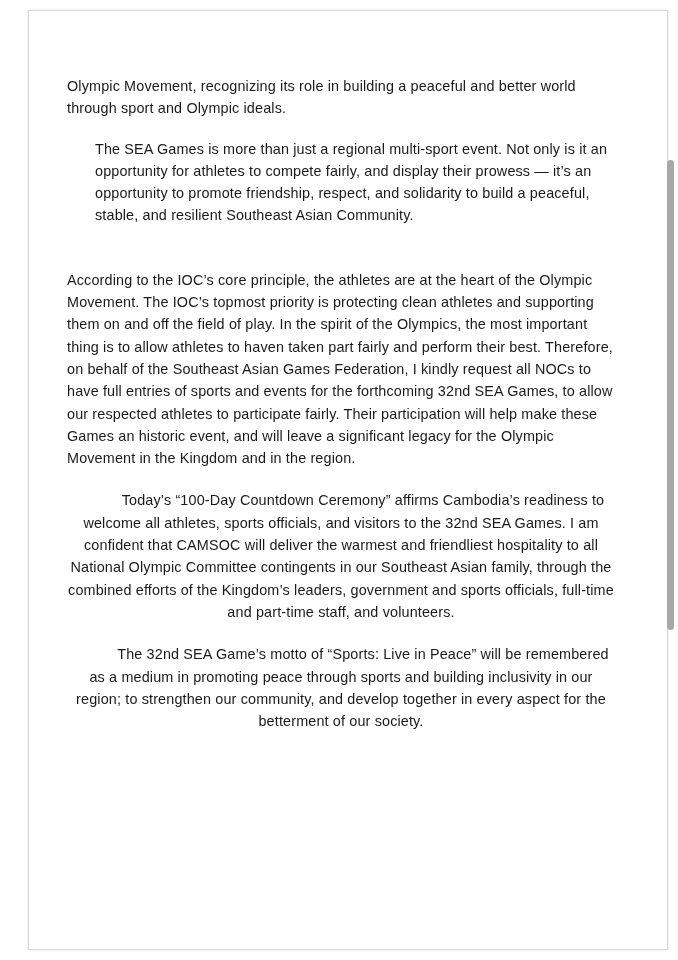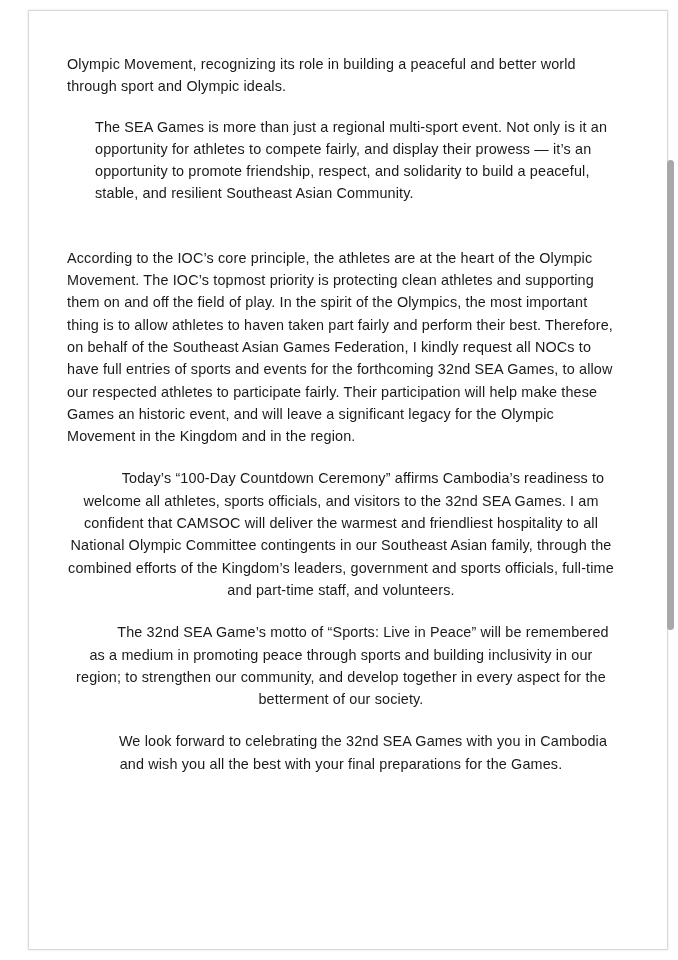--- a/index.html
+++ b/index.html
@@ -36,21 +36,21 @@
     height: 940px;
     background: #ffffff;
     border: 1px solid #d8d8d8;
     box-sizing: border-box;
     box-shadow: 0 0 2px rgba(0,0,0,0.12);
     overflow: hidden;
   }
   .content {
     position: absolute;
     left: 38px;
-    top: 42px;
+    top: 64px;
     width: 548px;
   }
   p {
     margin: 0 0 20px 0;
     font-size: 14.4px;
     line-height: 22.3px;
     color: #1a1a1a;
     text-align: left;
     letter-spacing: 0.01em;
   }
@@ -96,21 +96,20 @@
       <p class="tight">Olympic Movement, recognizing its role in building a peaceful and better world through sport and Olympic ideals.</p>
 
       <p class="gap-after">The SEA Games is more than just a regional multi-sport event. Not only is it an opportunity for athletes to compete fairly, and display their prowess — it’s an opportunity to promote friendship, respect, and solidarity to build a peaceful, stable, and resilient Southeast Asian Community.</p>
 
       <p>According to the IOC’s core principle, the athletes are at the heart of the Olympic Movement. The IOC’s topmost priority is protecting clean athletes and supporting them on and off the field of play. In the spirit of the Olympics, the most important thing is to allow athletes to haven taken part fairly and perform their best. Therefore, on behalf of the Southeast Asian Games Federation, I kindly request all NOCs to have full entries of sports and events for the forthcoming 32nd SEA Games, to allow our respected athletes to participate fairly. Their participation will help make these Games an historic event, and will leave a significant legacy for the Olympic Movement in the Kingdom and in the region.</p>
 
       <p class="indent">Today’s “100-Day Countdown Ceremony” affirms Cambodia’s readiness to welcome all athletes, sports officials, and visitors to the 32nd SEA Games. I am confident that CAMSOC will deliver the warmest and friendliest hospitality to all National Olympic Committee contingents in our Southeast Asian family, through the combined efforts of the Kingdom’s leaders, government and sports officials, full-time and part-time staff, and volunteers.</p>
 
       <p class="indent">The 32nd SEA Game’s motto of “Sports: Live in Peace” will be remembered as a medium in promoting peace through sports and building inclusivity in our region; to strengthen our community, and develop together in every aspect for the betterment of our society.</p>
 
-      <p class="indent">We look forward to celebrating the 32nd SEA Games with you in Cambodia and wish you all the best with your final preparations for the Games.</p>
 
 
     </div>
   </div>
 
   <div class="scrollbar-track">
     <div class="scrollbar-thumb"></div>
   </div>
 
 </div>

